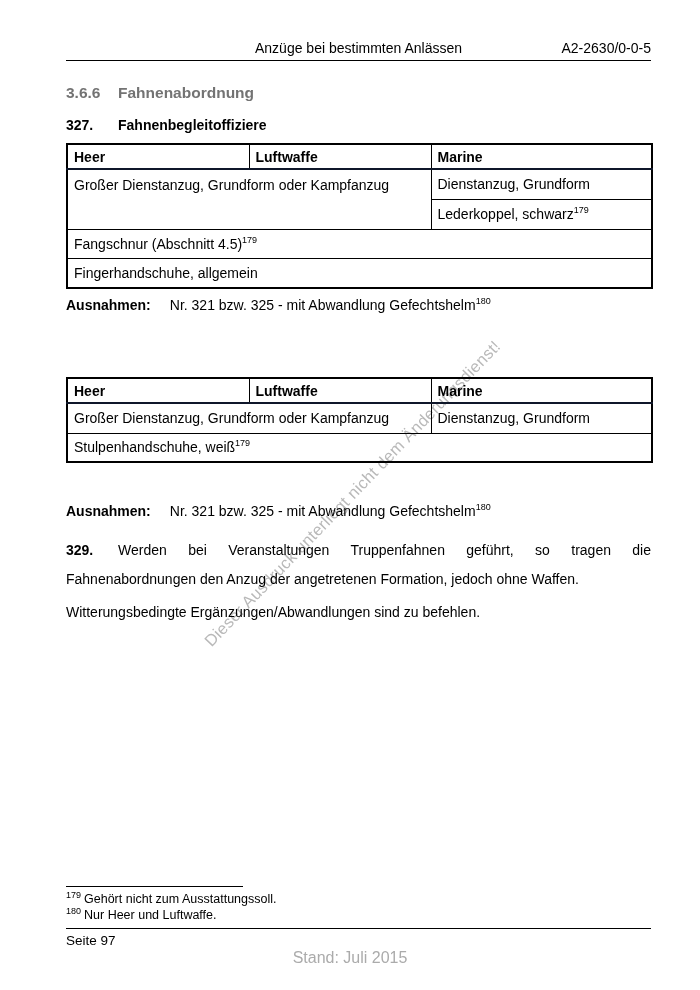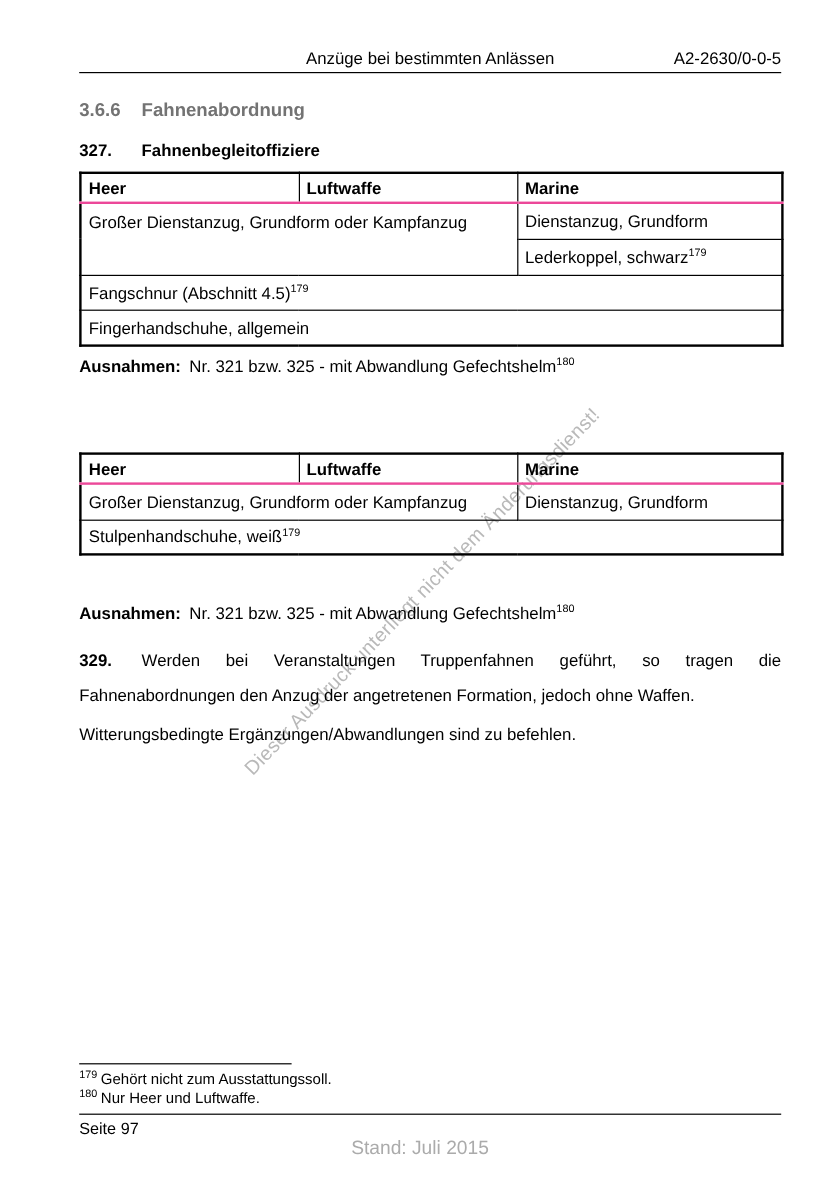--- a/index.html
+++ b/index.html
@@ -37,32 +37,32 @@
   th, td {
     border: 1.5px solid #000;
     padding: 2px 6px;
     font-size: 14px;
     text-align: left;
     vertical-align: middle;
     overflow: hidden;
     white-space: nowrap;
   }
   table { border: 2px solid #000; }
-  th { font-weight: bold; border-bottom: 2px solid #ec4899; }
+  th { font-weight: bold; border-bottom: 2px solid #0f172a; }
   tr.hrow { height: 25px; }
   tr.r30 { height: 30px; }
   tr.r29 { height: 29px; }
   td.top-al { vertical-align: top; padding-top: 7px; }
   sup { font-size: 9px; line-height: 0; }
 
   
   .ausnahmen { font-size: 14px; }
   .aus1 { top: 297px; }
   .aus2 { top: 503px; }
-  .ausnahmen .lbl { font-weight: bold; margin-right: 7px; }
+  .ausnahmen .lbl { font-weight: bold; margin-right: 19px; }
   .para329 { top: 536px; line-height: 29px; text-align: justify; }
   .para329 .num { font-weight: bold; display: inline-block; width: 52px; }
   .weather { top: 604px; }
 
   
   .watermark {
     top: 484px; left: 125px; width: 455px;
     text-align: center;
     color: #b9b9b9;
     font-size: 16.5px;

